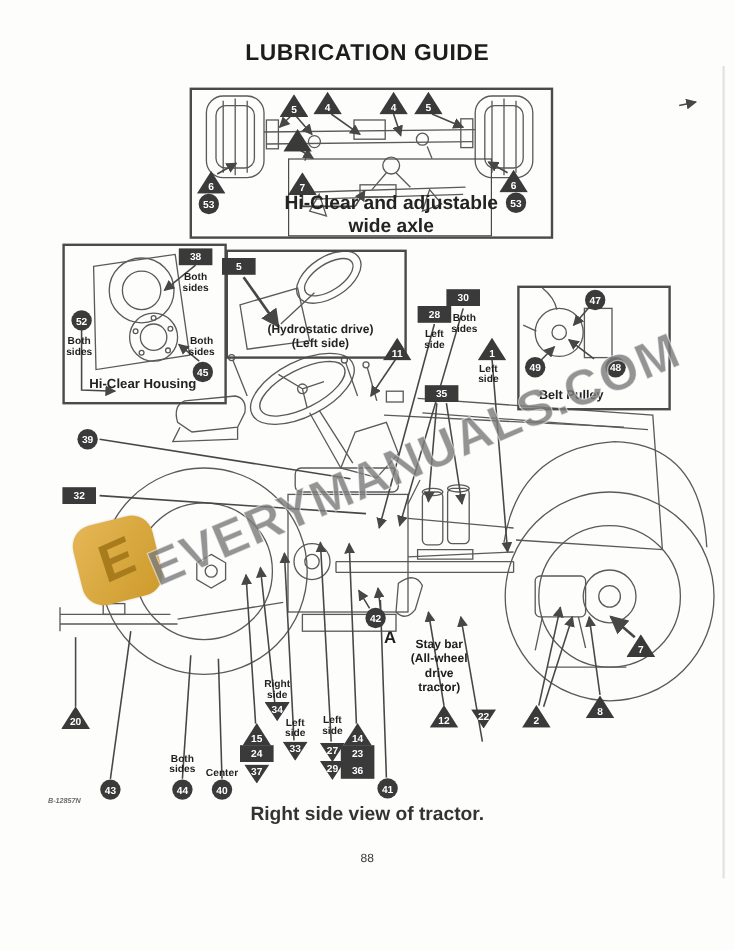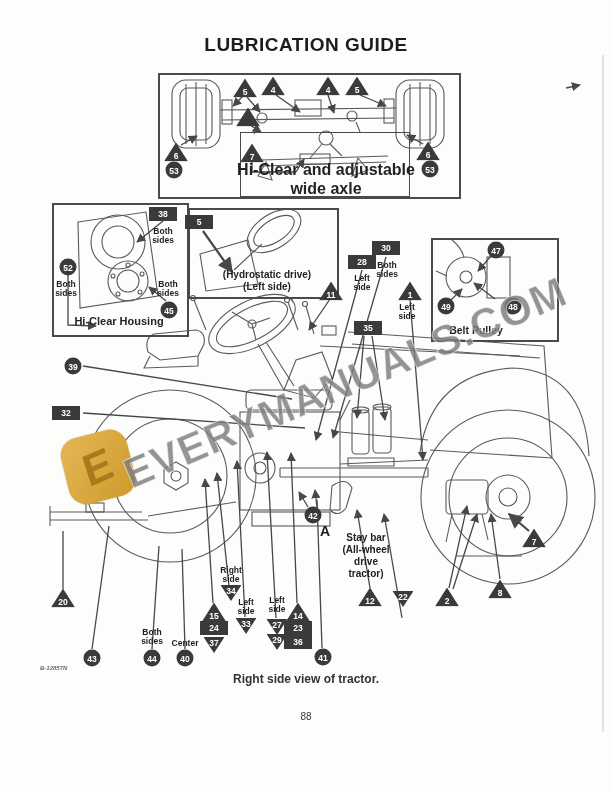--- a/index.html
+++ b/index.html
@@ -18,21 +18,21 @@
           align-items:center;justify-content:center;color:#fff;font-weight:bold;
           font-size:8.5px;box-sizing:border-box;}
   .m-tri {width:24px;height:19px;background:#3a3a3a;clip-path:polygon(50% 0,0 100%,100% 100%);padding-top:6px;}
   .m-inv {width:21px;height:16px;background:#3a3a3a;clip-path:polygon(0 0,100% 0,50% 100%);padding-bottom:5px;}
   .m-sq  {width:28px;height:14px;background:#3a3a3a;}
   .m-circ{width:17px;height:17px;background:#3a3a3a;border-radius:50%;}
   #letterA{position:absolute;z-index:4;transform:translate(-50%,-50%);font-size:14px;font-weight:bold;color:#1d1d1d;}
   #staybar{position:absolute;left:366px;top:556px;z-index:4;transform:translate(-50%,-50%);
            font-size:10px;font-weight:bold;text-align:center;line-height:1.2;white-space:pre-line;color:#202020;}
   #caption{position:absolute;left:50%;top:679px;transform:translate(-50%,-50%);
-           font-size:12px;font-weight:600;color:#333;z-index:3;}
+           font-size:16px;font-weight:600;color:#333;z-index:3;}
   #pagenum{position:absolute;left:50%;top:716px;transform:translate(-50%,-50%);
            font-size:10px;color:#3a3a3a;z-index:3;}
   #doccode{position:absolute;left:40px;top:665px;font-size:6px;font-style:italic;
            font-weight:bold;color:#6a6a6a;z-index:3;}
   #wm-text{position:absolute;left:126px;top:452px;z-index:5;transform:rotate(-23deg);
            transform-origin:0 50%;font-size:42px;font-weight:bold;letter-spacing:1px;
            color:rgba(125,125,125,.82);-webkit-text-stroke:1px rgba(255,255,255,.55);
            white-space:nowrap;}
   #wm-logo{position:absolute;left:64px;top:433px;width:68px;height:68px;z-index:5;
            transform:rotate(-14deg);border-radius:18px;

